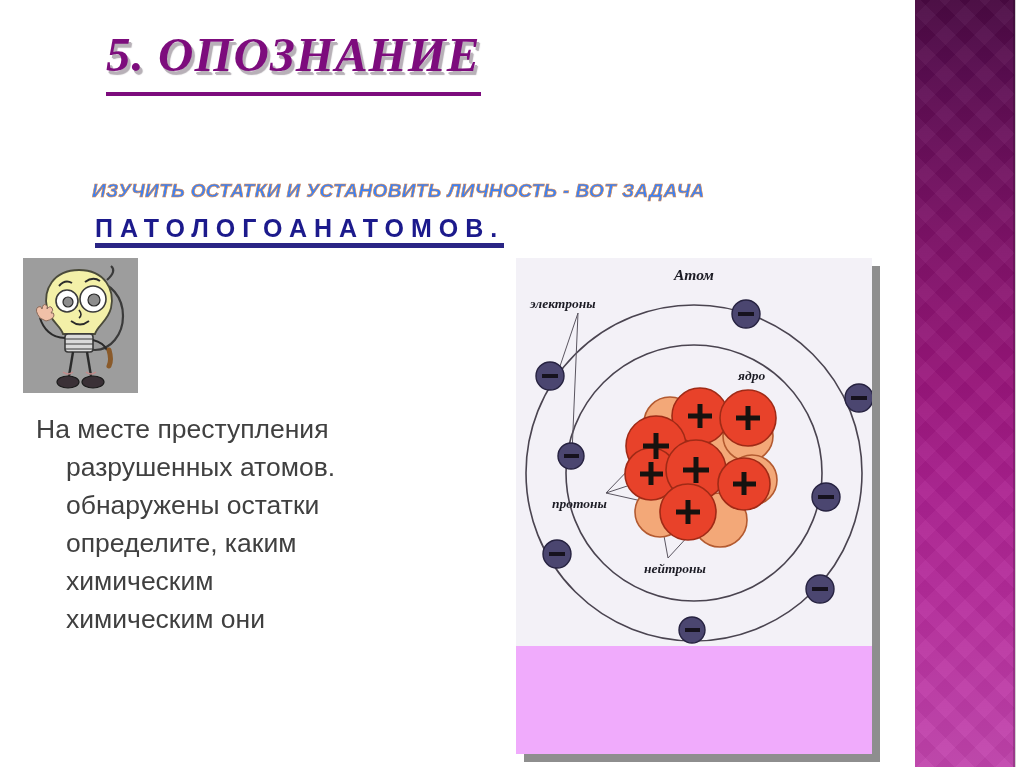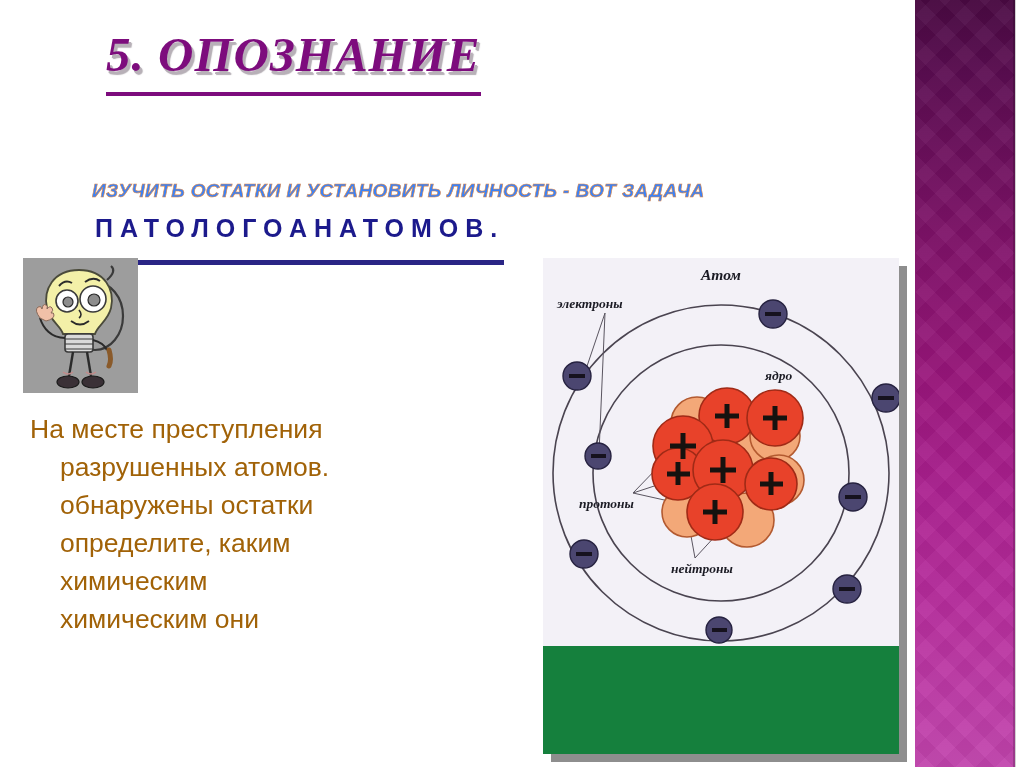--- a/index.html
+++ b/index.html
@@ -69,46 +69,46 @@
     white-space:nowrap;
   }
   #subtitle-2{
     position:absolute; left:95px; top:214px;
     font-family:"Liberation Sans", sans-serif;
     font-weight:bold;
     font-size:25px;
     letter-spacing:7px;
     color:#1c1a8c;
     border-bottom:5px solid #2a2585;
-    padding-bottom:17px;
+    padding-bottom:0;
     white-space:nowrap;
   }
 
   
   #bulb-figure{
     position:absolute;left:23px;top:258px;width:115px;height:135px;
     background:#9d9d9d;
     overflow:hidden;
   }
 
   
   #body-text{
-    position:absolute;left:24px;top:410px;width:390px;
+    position:absolute;left:30px;top:410px;width:390px;
     font-size:26.5px;
     line-height:38px;
-    color:#a16207;
+    color:#404040;
     font-family:"Liberation Sans", sans-serif;
   }
   #body-text .ind{display:block;padding-left:36px;text-indent:0;}
   #body-text .first{display:block;padding-left:6px;}
 
   
   #atom-figure{
-    position:absolute;left:543px;top:258px;width:356px;height:496px;
-    background:#15803d;
+    position:absolute;left:516px;top:258px;width:356px;height:496px;
+    background:#f0abfc;
     box-shadow:8px 8px 0 #8e8e8e;
   }
   #atom-figure svg{display:block;}
   .atom-label{
     font-family:"Liberation Serif", serif;
     font-weight:bold;
     font-style:italic;
     fill:#1b1b24;
   }
   .atom-title{font-size:15.5px;}

